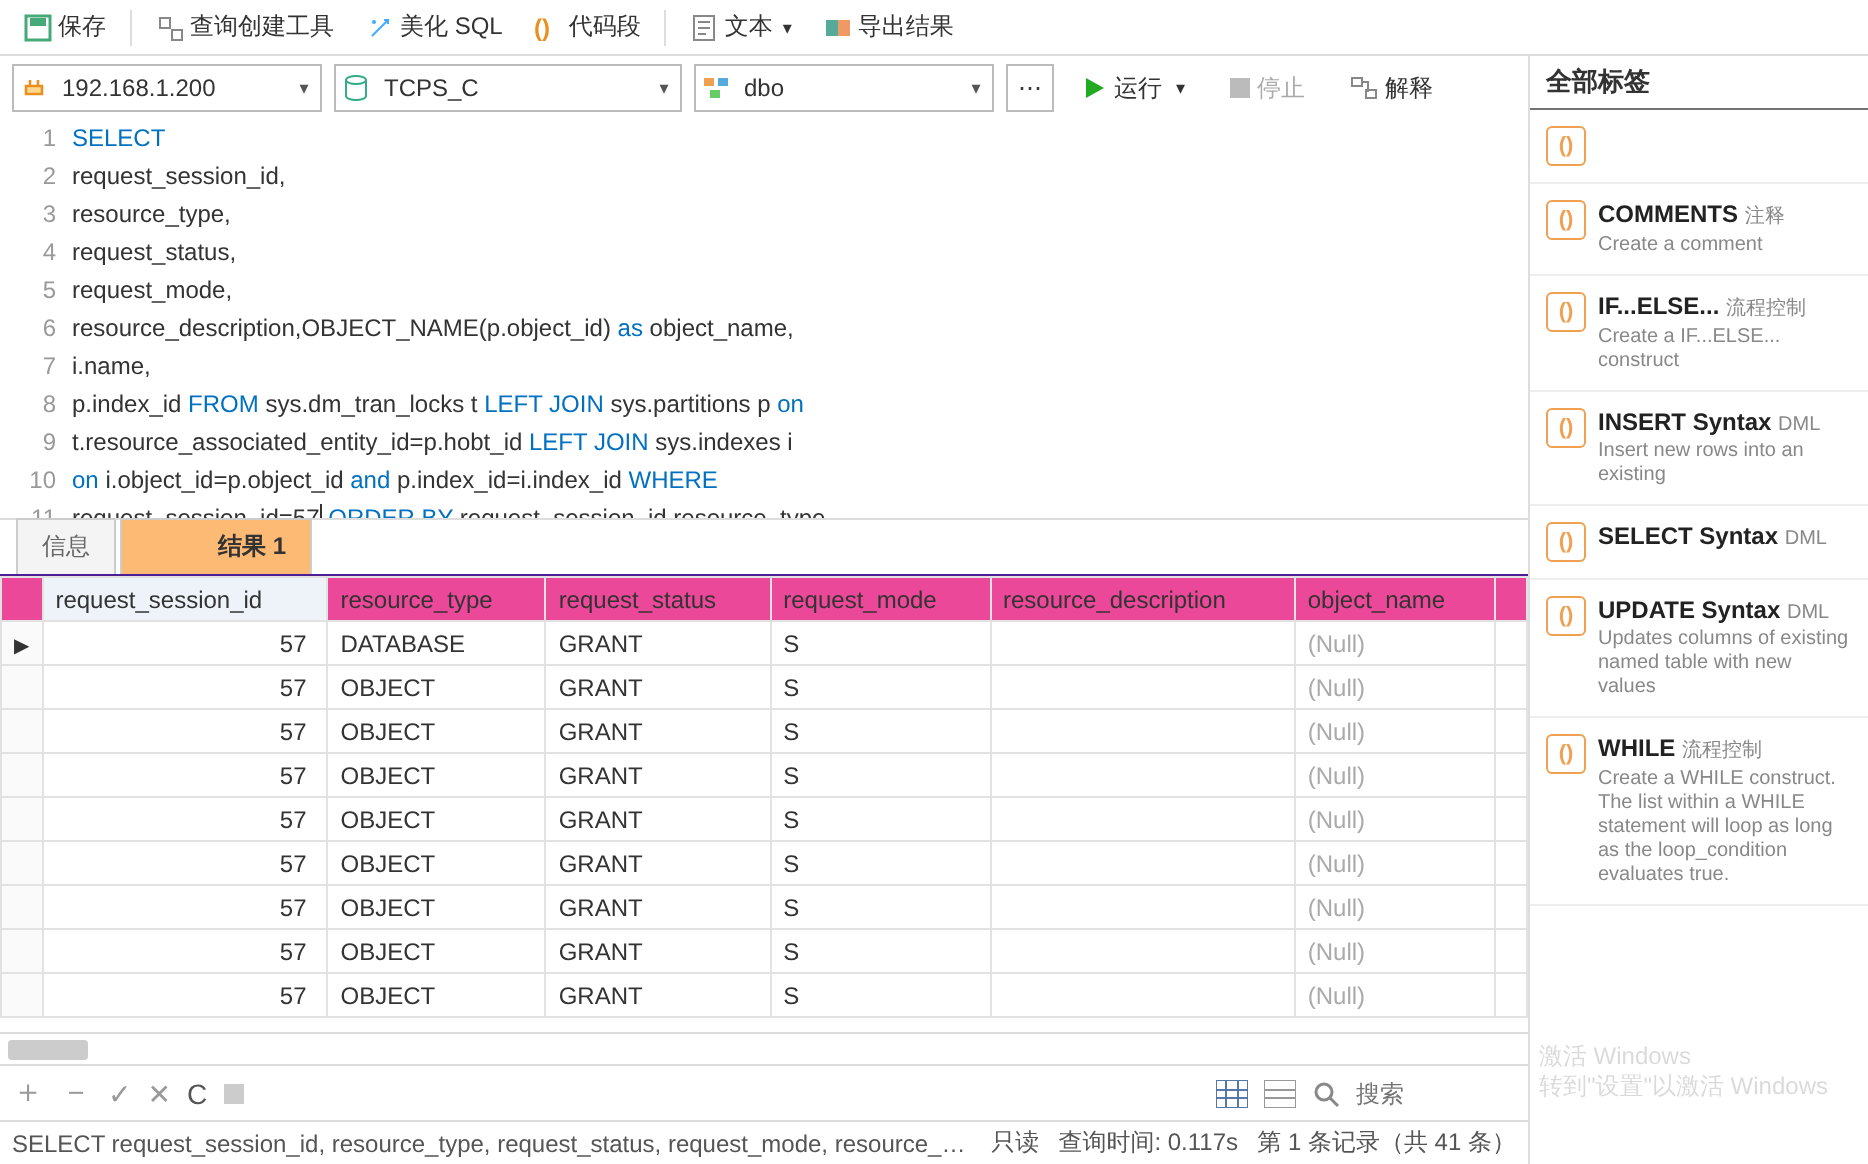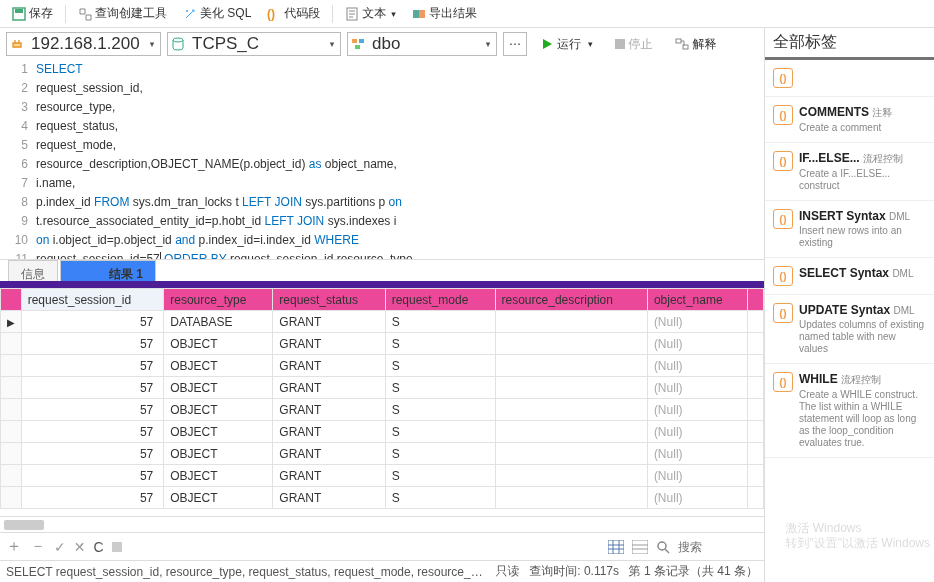--- a/index.html
+++ b/index.html
@@ -5,54 +5,54 @@
 * { margin:0; padding:0; box-sizing:border-box; font-family:"Microsoft YaHei",Arial,sans-serif; font-size:12px; }
 body { width:934px; height:582px; overflow:hidden; background:#fff; color:#333; display:flex; flex-direction:column; }
 .top-toolbar { height:28px; border-bottom:1px solid #ddd; display:flex; align-items:center; padding:0 6px; gap:4px; }
 .tb-btn { display:flex; align-items:center; gap:3px; padding:2px 6px; cursor:pointer; color:#333;text-align:center; }
 .tb-sep { width:1px; height:18px; background:#ddd; margin:0 2px; }
 .main-row { flex:1; display:flex; min-height:0; }
 .editor-col { flex:1; display:flex; flex-direction:column; min-width:0; }
 .conn-bar { height:32px; display:flex; align-items:center; padding:4px 6px; gap:6px; }
 .combo { height:24px; border:1px solid #bbb; display:flex; align-items:center; background:#fff; }
 .combo-icon { width:20px; display:flex; align-items:center; justify-content:center; }
-.combo-text { padding:0 4px; flex:1; font-size:17px; }
+.combo-text { padding:0 4px; flex:1; font-size:12px; }
 .combo-arrow { width:16px; text-align:center; font-size:9px; color:#555; }
 .btn-square { width:24px; height:24px; border:1px solid #bbb; display:flex; align-items:center; justify-content:center; background:#fff; cursor:pointer; }
 .run-btn { display:flex; align-items:center; gap:4px; padding:3px 8px; cursor:pointer; color:#333; }
 .code-area { flex:0 0 200px; display:flex; background:#fff; font-family:Consolas,monospace; font-size:13px; overflow:auto; border-bottom:1px solid #ddd; }
 .gutter { width:36px; text-align:right; padding-right:8px; color:#999; line-height:19px; user-select:none; }
 .code-lines { flex:1; line-height:19px; }
 .kw { color:#0070c1; }
 .code-line span.cursor { border-left:1px solid #333; }
-.tabs-row { display:flex; border-bottom:7px solid #4c1d95; height:28px; padding-left:8px; }
+.tabs-row { display:flex; border-bottom:1px solid #4c1d95; height:28px; align-items:flex-end; padding-left:8px; }
 .tab { padding:5px 12px; border:1px solid #ccc; border-bottom:none; margin-right:2px; cursor:pointer; background:#f4f4f4; color:#666;}
-.tab.active { font-weight:bold; background:#3b82f6; color:#333;padding-left:48px; }
+.tab.active { font-weight:bold; background:#fdba74; color:#333;padding-left:48px; }
 .grid-wrap { flex:1; overflow:auto; position:relative; }
 table.grid { border-collapse:collapse; width:100%; }
 .grid th, .grid td { border:1px solid #e2e2e2; padding:3px 6px; text-align:left; font-size:12px; height:22px; white-space:nowrap; }
 .grid th { background:#ec4899; font-weight:normal; color:#333; }
 .grid th.sorted { background:#eef3fa; }
 .grid td.num { text-align:right; padding-right:10px; }
 .grid td.null { color:#aaa; font-style:normal; }
 .grid tr td:first-child { background:#fafafa; width:18px; }
 .rowptr { color:#333; font-size:10px; }
 .hscroll { height:16px; border-top:1px solid #ddd; display:flex; align-items:center; }
 .hscroll-thumb { width:40px; height:10px; background:#ccc; border-radius:2px; margin-left:4px; }
 .bottom-tb { height:28px; border-top:1px solid #ddd; display:flex; align-items:center; padding:0 6px; gap:8px; }
 .status-bar { height:22px; border-top:1px solid #ddd; display:flex; align-items:center; padding:0 6px; font-size:11px; color:#555; justify-content:space-between; }
 .snippets { width:170px; border-left:1px solid #ddd; display:flex; flex-direction:column; background:#fff; overflow:hidden; }
-.snip-title { padding:4px 8px; border-bottom:3px solid #737373; font-size:16px; }
+.snip-title { padding:4px 8px; border-bottom:1px solid #737373; font-size:13px;font-weight:bold; }
 .snip-item { padding:8px; border-bottom:1px solid #eee; display:flex; gap:6px; cursor:pointer; }
 .snip-icon { width:20px; height:20px; border:1px solid #f0a050; border-radius:3px; display:flex; align-items:center; justify-content:center; color:#f0a050; font-weight:bold; flex-shrink:0; font-size:11px;}
 .snip-txt .t { font-size:12px; color:#222; }
 .snip-txt .t b { font-weight:bold; }
 .snip-txt .cat { font-size:10px; color:#888; }
 .snip-txt .d { font-size:10px; color:#888; margin-top:2px; line-height:12px;}
-.watermark { position:absolute; right:4px; bottom:30px; font-size:22px; color:rgba(0,0,0,0.15); pointer-events:none; line-height:1.3; }
+.watermark { position:absolute; right:20px; bottom:30px; font-size:22px; color:rgba(0,0,0,0.15); pointer-events:none; line-height:1.3; }
 .watermark .sub { font-size:12px; }
 svg { display:block; }
 </style>
 </head>
 <body>
 
 <div class="top-toolbar">
   <div class="tb-btn">
     <svg width="14" height="14">
         <rect x="1" y="1" width="12" height="12" fill="none" stroke="#4a7" stroke-width="1.5"></rect>

